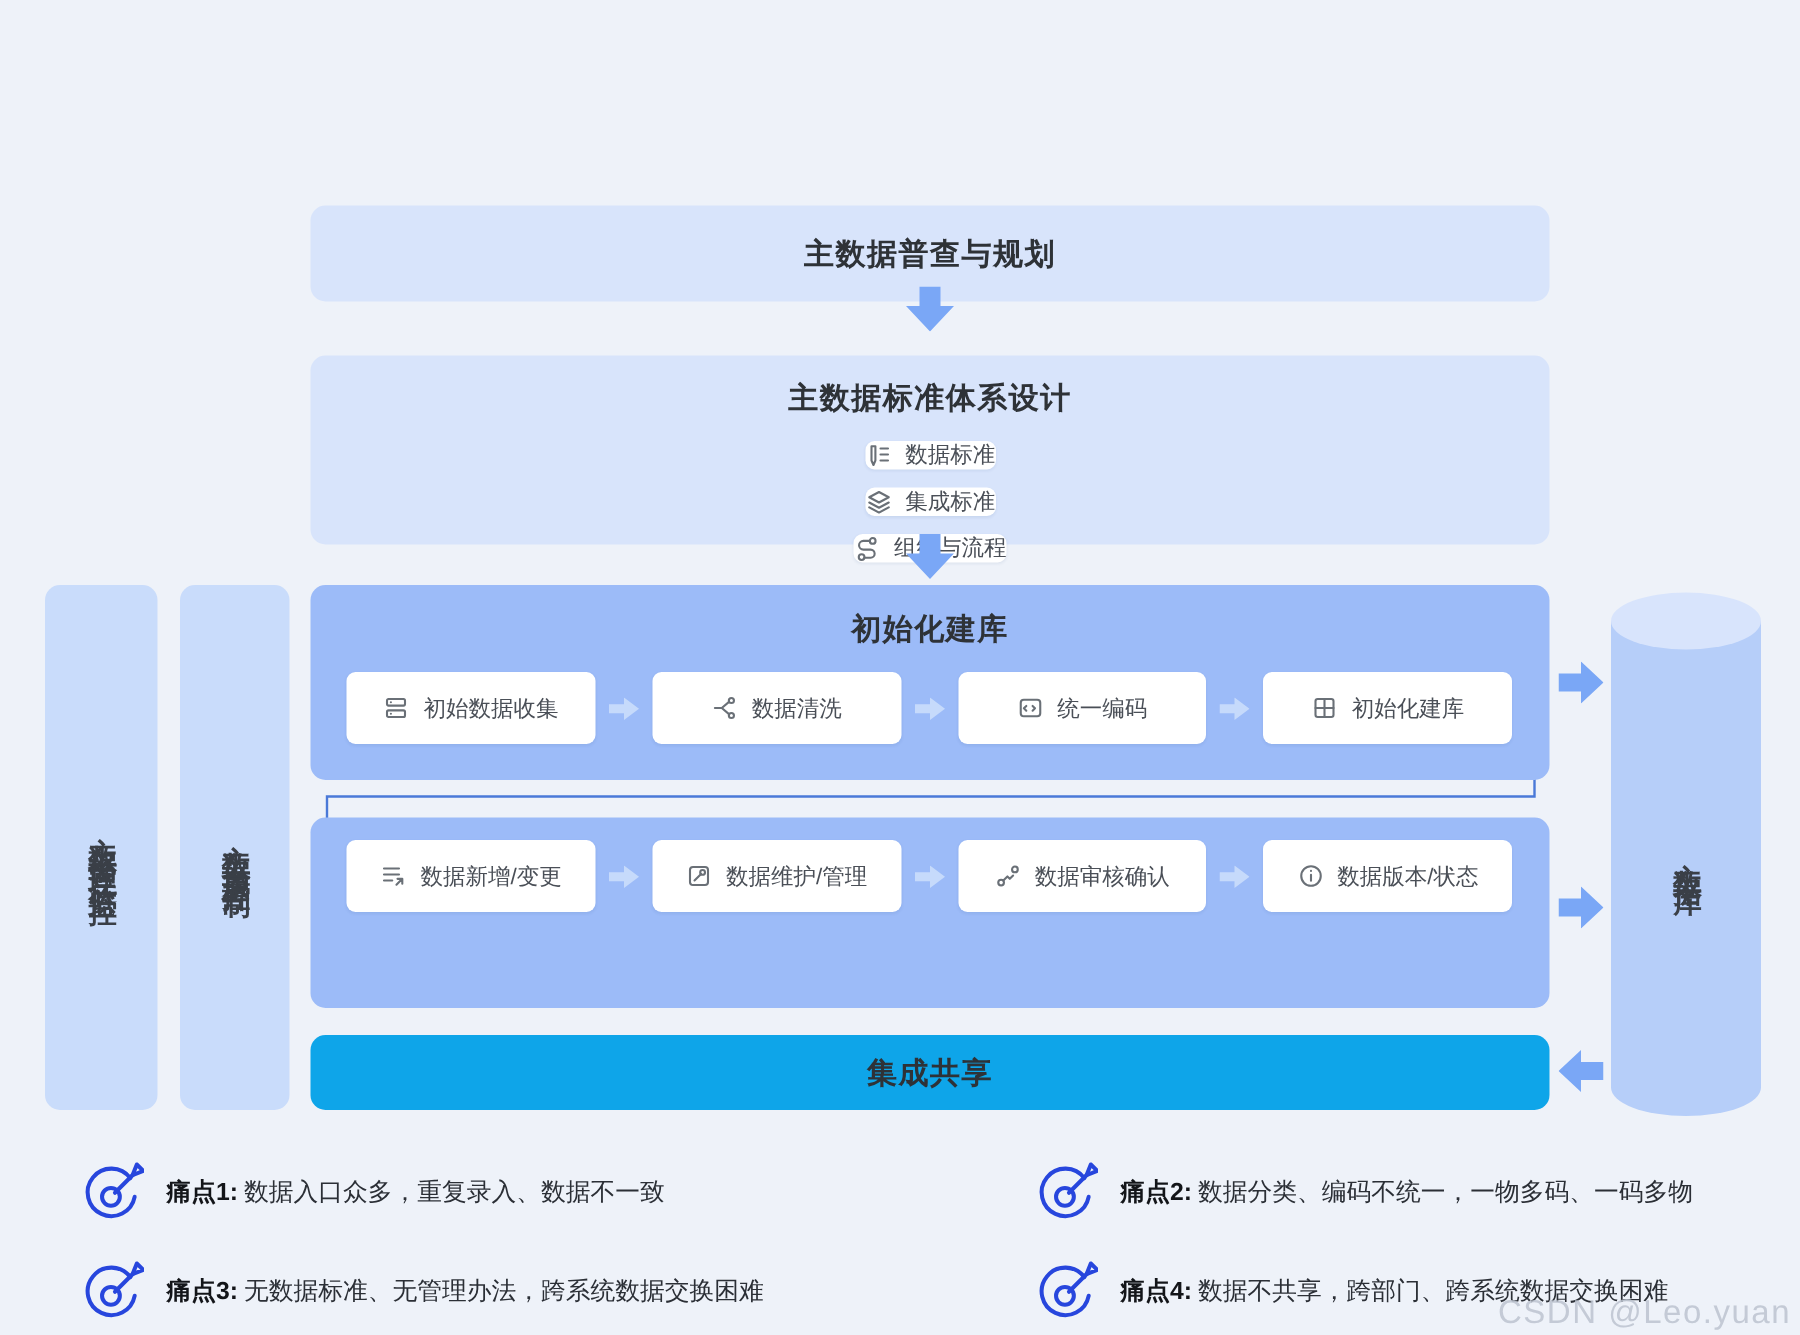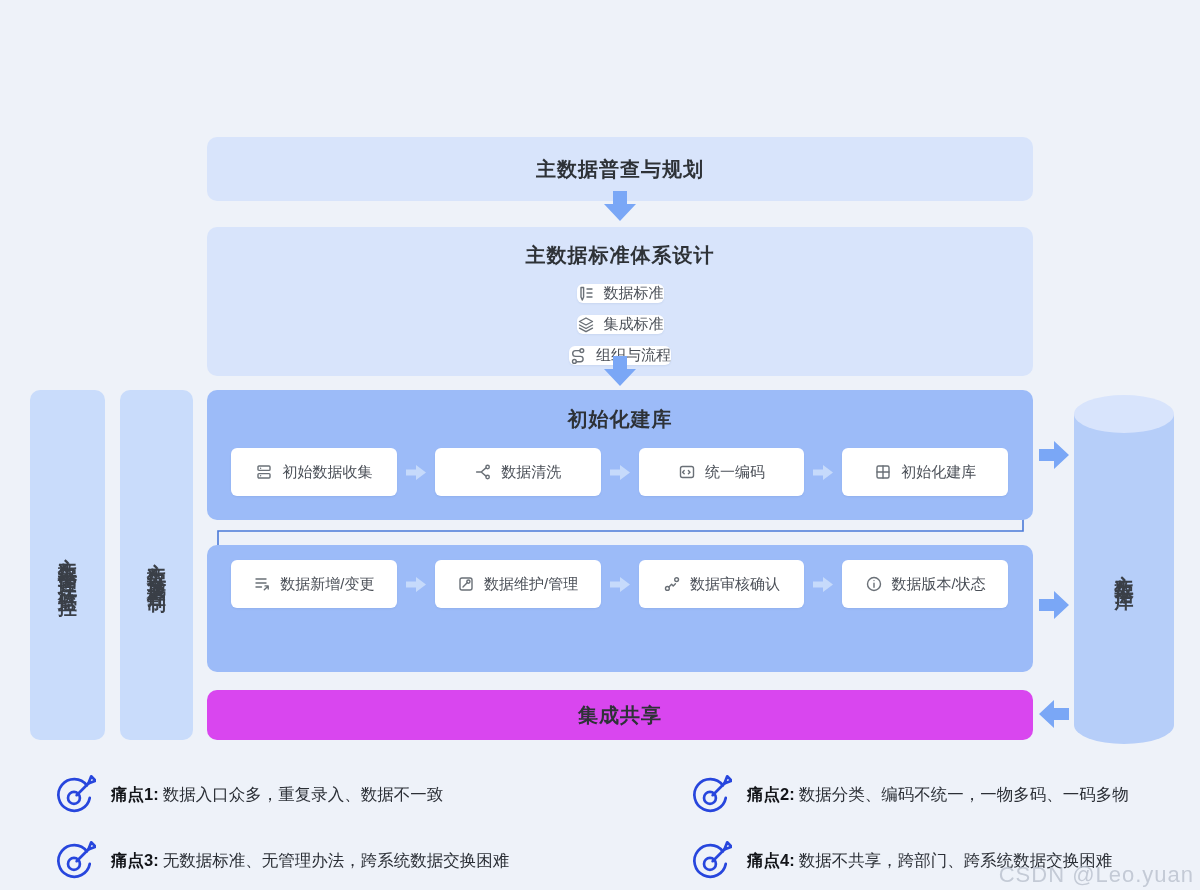--- a/index.html
+++ b/index.html
@@ -6,23 +6,23 @@
   .canvas{
     position:relative;width:1200px;height:890px;overflow:hidden;
     background:#eef2f9;
     font-family:"Liberation Sans","DejaVu Sans",sans-serif;
     color:#2e3237;
   }
   
   .block{position:absolute;left:207px;width:826px;border-radius:10px;box-sizing:border-box;}
   .block.light{background:#d8e4fb;}
   .block.medium{background:#9cbbf8;}
-  .block.dark{background:#d946ef;}
+  .block.dark{background:#0ea5e9;}
   .banner{top:137px;height:64px;display:flex;align-items:center;justify-content:center;}
-  .sec2{top:227px;height:149px;}
+  .sec2{top:237px;height:126px;}
   .sec3{top:390px;height:130px;}
   .sec4{top:545px;height:127px;}
   .integration{top:690px;height:50px;display:flex;align-items:center;justify-content:center;}
   .sec-title{font-size:20px;font-weight:700;text-align:center;color:#2e3237;letter-spacing:1px;}
   .banner .sec-title,.integration .sec-title{margin:0;}
   .sec2 .sec-title{margin-top:15px;}
   .sec3 .sec-title,.sec4 .sec-title{margin-top:16px;}
   
   .row{display:flex;align-items:center;padding:0 25px;margin-top:15px;}
   .row.gap3{gap:12px;flex-direction:column;}

